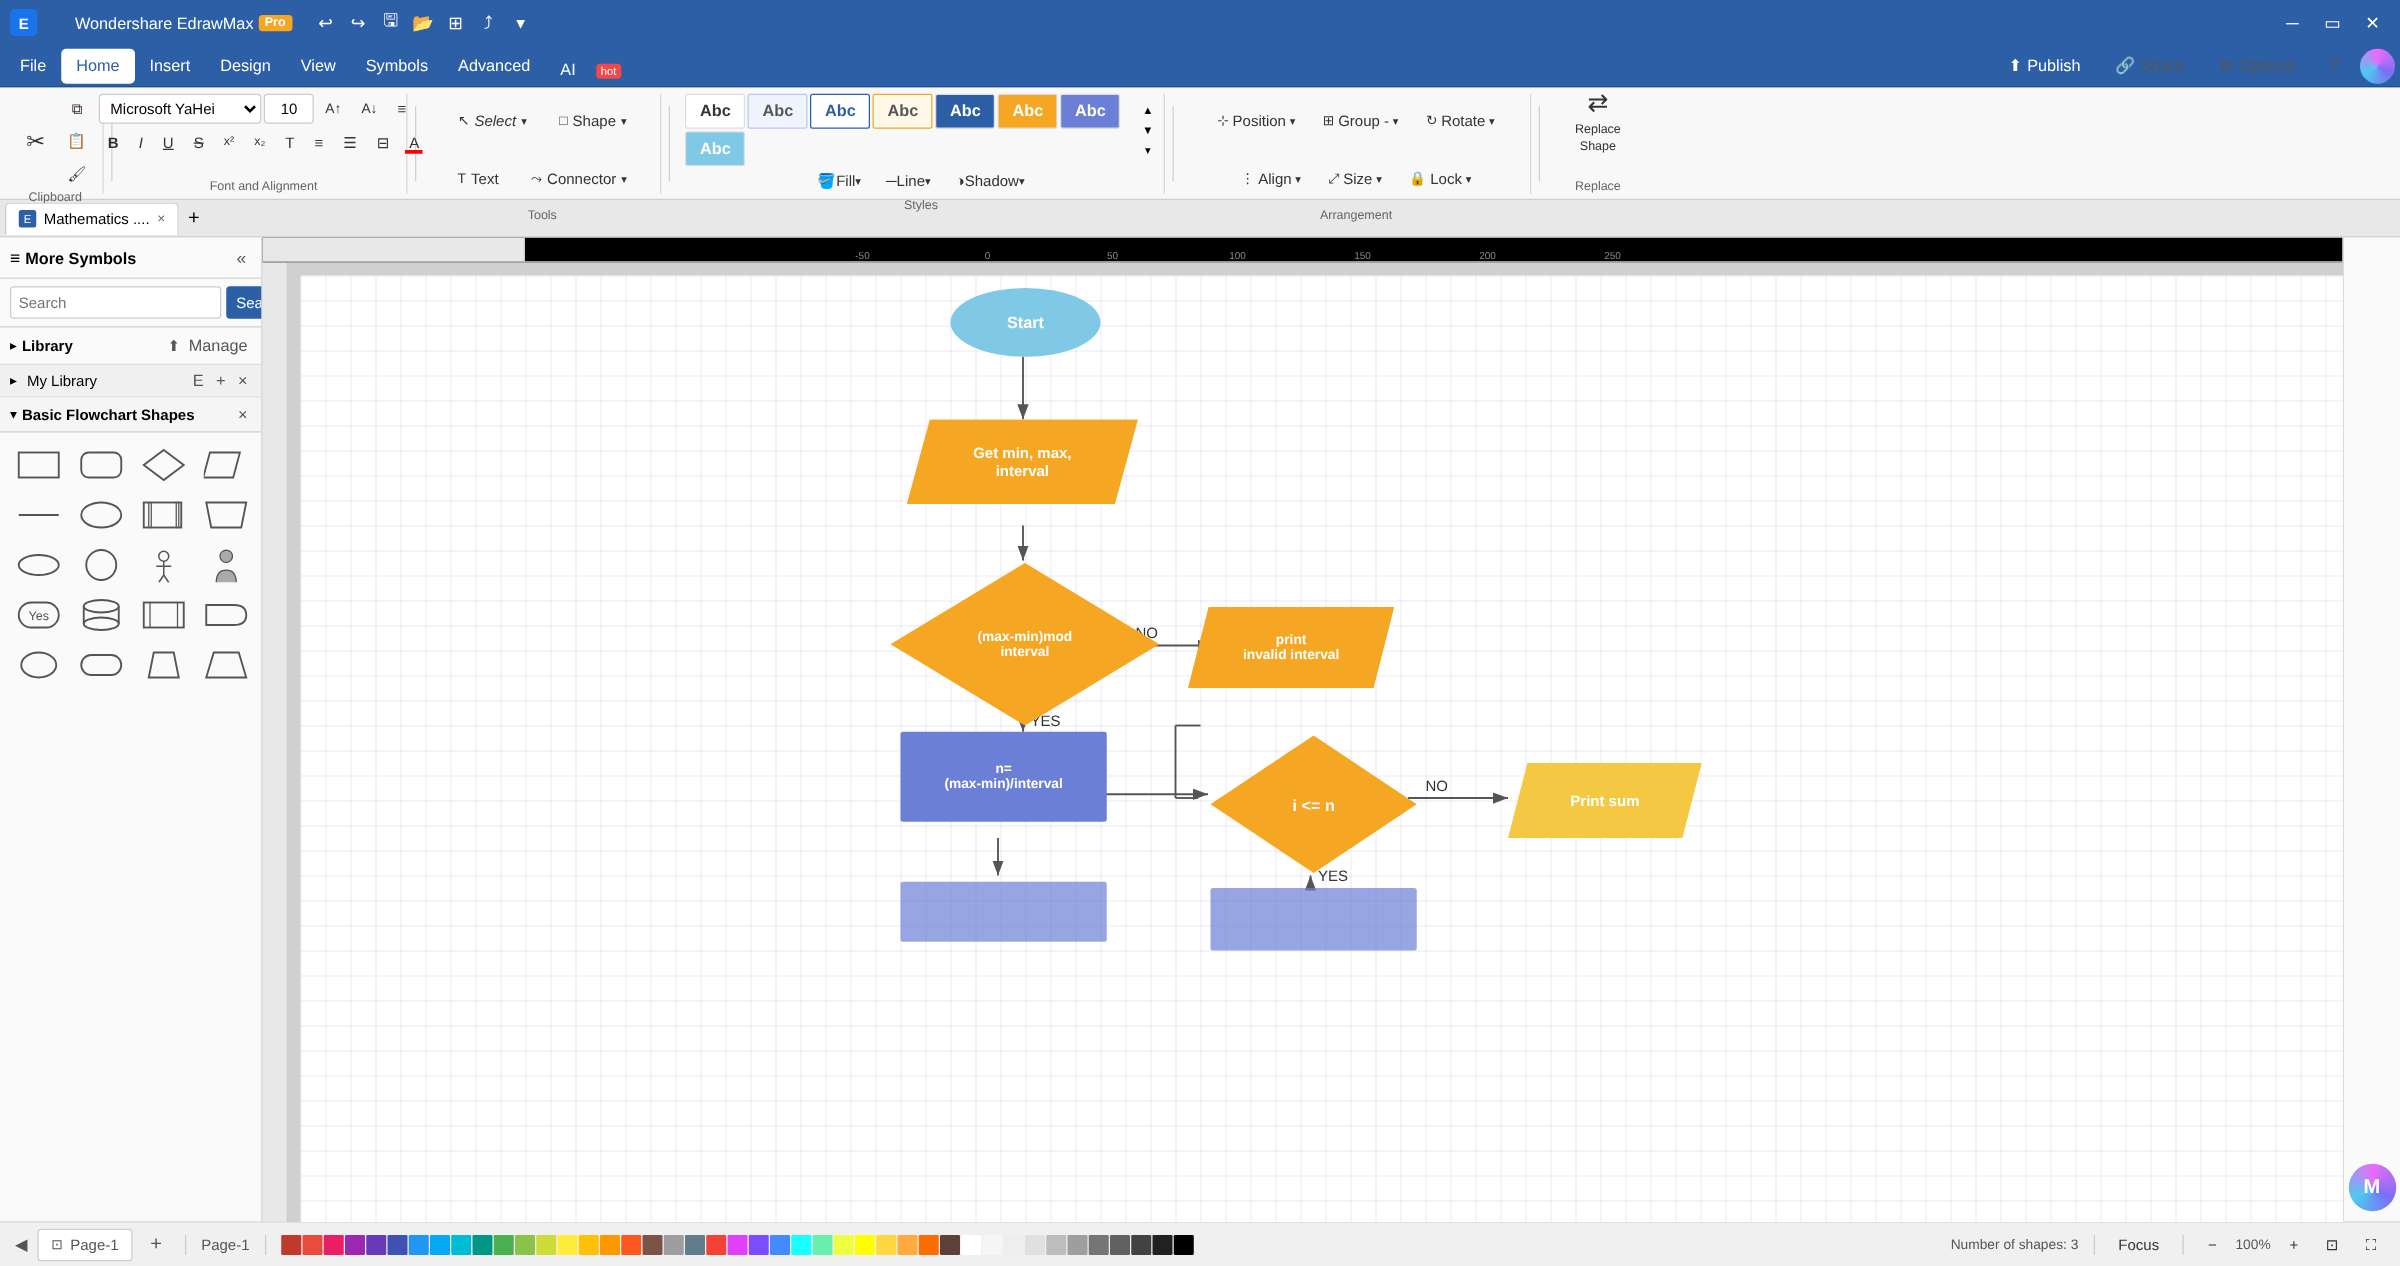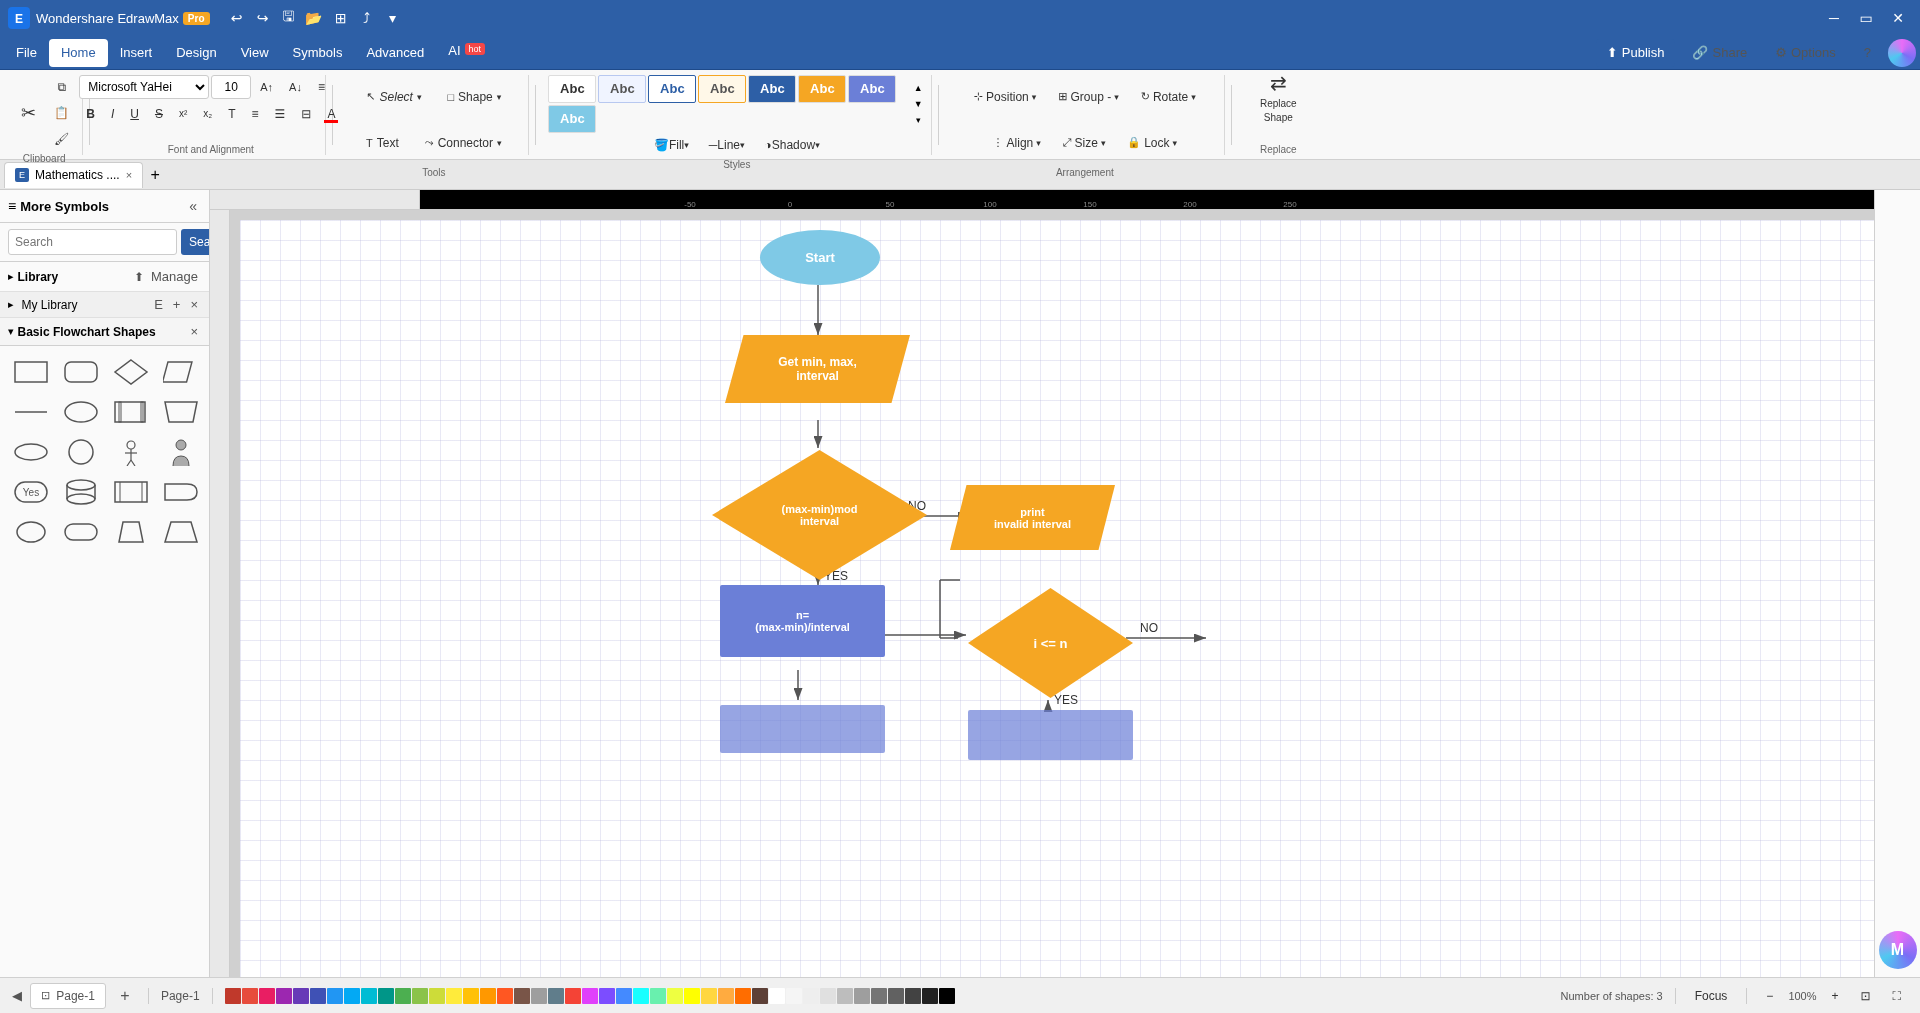--- a/index.html
+++ b/index.html
@@ -251,21 +251,21 @@
 <body>
 
 <div id="title-bar">
 
   <div style="width:22px;height:22px;margin-right:6px;">
     <svg viewBox="0 0 22 22" width="22" height="22">
       <rect width="22" height="22" rx="4" fill="#1a73e8"></rect>
       <text x="11" y="16" text-anchor="middle" fill="white" font-size="12" font-weight="bold">E</text>
     </svg>
   </div>
-  <span style="font-size:13px;color:white;font-weight:500;margin-right:4px;">Wondershare EdrawMax</span>
+  <span style="font-size:13px;color:white;font-weight:500;margin-right:4px;margin-left:24px;">Wondershare EdrawMax</span>
   <span style="background:#f5a623;color:white;font-size:10px;font-weight:bold;padding:1px 5px;border-radius:3px;margin-right:14px;">Pro</span>
 
   <div class="title-btn" title="Undo">↩</div>
   <div class="title-btn" title="Redo">↪</div>
   <div class="title-btn" title="Save">🖫</div>
   <div class="title-btn" title="Open">📂</div>
   <div class="title-btn" title="Template">⊞</div>
   <div class="title-btn" title="Share">⤴</div>
   <div class="title-btn" title="More">▾</div>
 
@@ -277,21 +277,21 @@
 </div>
 
 <div id="menu-bar">
   <div class="menu-item">File</div>
   <div class="menu-item active">Home</div>
   <div class="menu-item">Insert</div>
   <div class="menu-item">Design</div>
   <div class="menu-item">View</div>
   <div class="menu-item">Symbols</div>
   <div class="menu-item">Advanced</div>
-  <div class="menu-item" style="display:flex;align-items:flex-start;gap:4px;">
+  <div class="menu-item" style="display:flex;align-items:flex-end;gap:16px;">
     <span>AI</span>
     <span style="background:#f54747;color:white;font-size:9px;padding:1px 4px;border-radius:3px;">hot</span>
   </div>
 
   <div style="margin-left:auto;display:flex;align-items:center;gap:6px;">
     <div class="tr-btn publish">
       <span>⬆</span>
       <span>Publish</span>
     </div>
     <div class="tr-btn" style="color:#555;">
@@ -751,20 +751,23 @@
         </div>
 
         <div class="fc-shape fc-rect" style="left:480px;top:365px;width:165px;height:72px;font-size:11px;">
           <span>n=<br>(max-min)/interval</span>
         </div>
 
         <div class="fc-shape fc-diamond" style="left:728px;top:368px;width:165px;height:110px;font-size:13px;font-weight:bold;">
           <span>i &lt;= n</span>
         </div>
 
+        <div class="fc-shape fc-parallelogram" style="left:966px;top:390px;width:155px;height:60px;font-size:12px;background:#f5c843;">
+          <span>Print sum</span>
+        </div>
 
         <div class="fc-shape fc-rect" style="left:480px;top:485px;width:165px;height:48px;font-size:11px;opacity:0.7;">
           <span></span>
         </div>
 
         <div class="fc-shape fc-rect" style="left:728px;top:490px;width:165px;height:50px;font-size:11px;opacity:0.7;">
           <span></span>
         </div>
       </div>
     </div>

